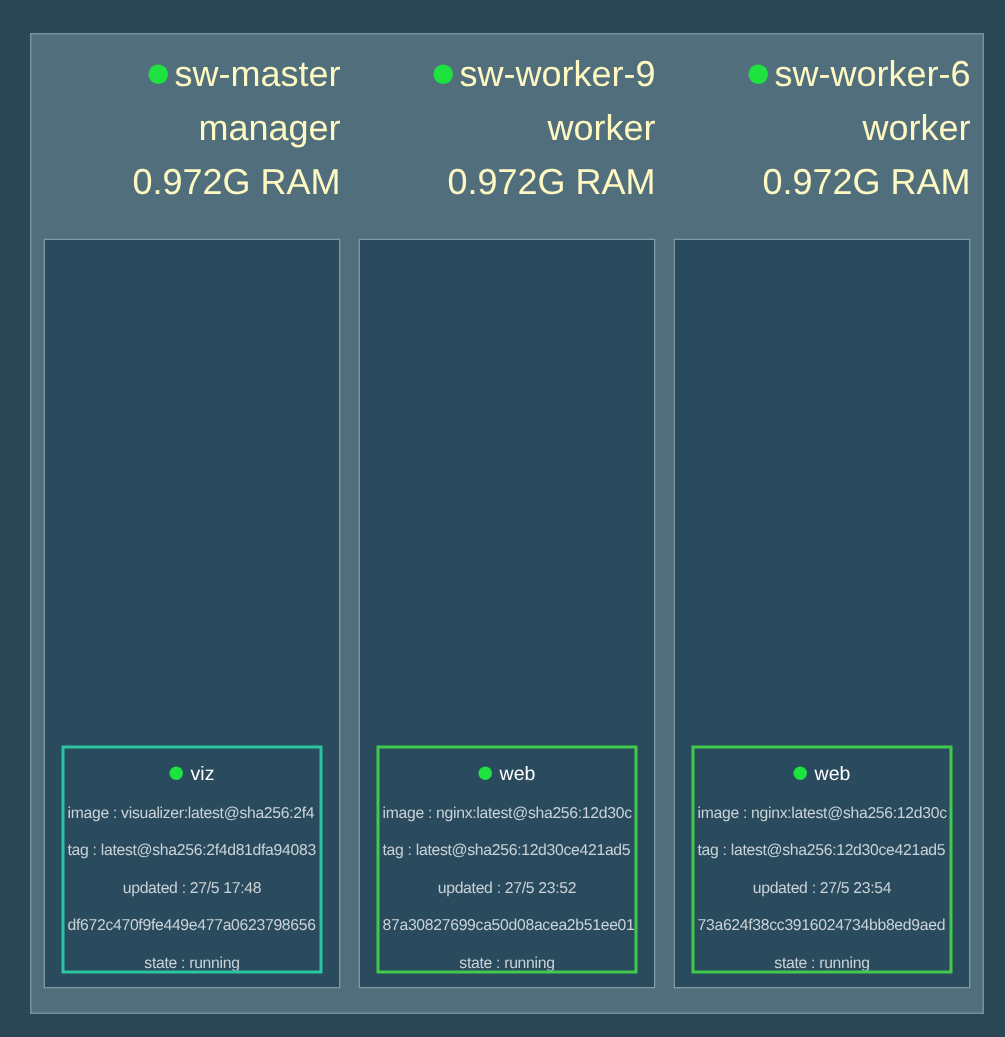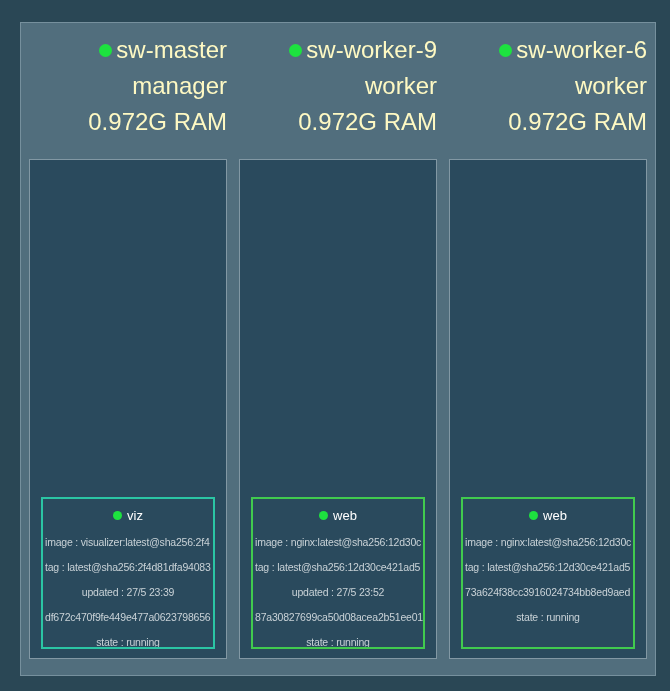--- a/index.html
+++ b/index.html
@@ -109,21 +109,21 @@
         <div>manager</div>
         <div>0.972G RAM</div>
       </div>
       <div class="node-box">
         <div class="task-card" style="border-color: rgb(43, 197, 164);">
           <div class="task-title">
             <span class="dot dot-sm"></span><span>viz</span>
           </div>
           <div class="task-row clip">image : visualizer:latest@sha256:2f4</div>
           <div class="task-row clip">tag : latest@sha256:2f4d81dfa94083</div>
-          <div class="task-row center">updated : 27/5 23:39</div>
+          <div class="task-row center">updated : 27/5 17:48</div>
           <div class="task-row clip">df672c470f9fe449e477a0623798656</div>
           <div class="task-row center">state : running</div>
         </div>
       </div>
     </div>
 
     <div class="node">
       <div class="node-header">
         <div>
           <span class="dot dot-lg"></span><span>sw-worker-9</span>
@@ -153,20 +153,21 @@
         <div>worker</div>
         <div>0.972G RAM</div>
       </div>
       <div class="node-box">
         <div class="task-card" style="border-color: rgb(65, 202, 78);">
           <div class="task-title">
             <span class="dot dot-sm"></span><span>web</span>
           </div>
           <div class="task-row clip">image : nginx:latest@sha256:12d30c</div>
           <div class="task-row clip">tag : latest@sha256:12d30ce421ad5</div>
+          <div class="task-row center">updated : 27/5 23:54</div>
           <div class="task-row clip">73a624f38cc3916024734bb8ed9aed</div>
           <div class="task-row center">state : running</div>
         </div>
       </div>
     </div>
 
   </div>
 </div>
 
 </body></html>

